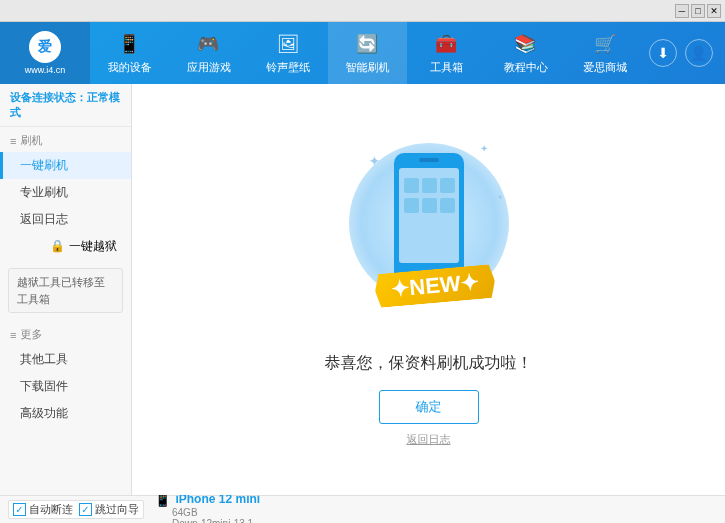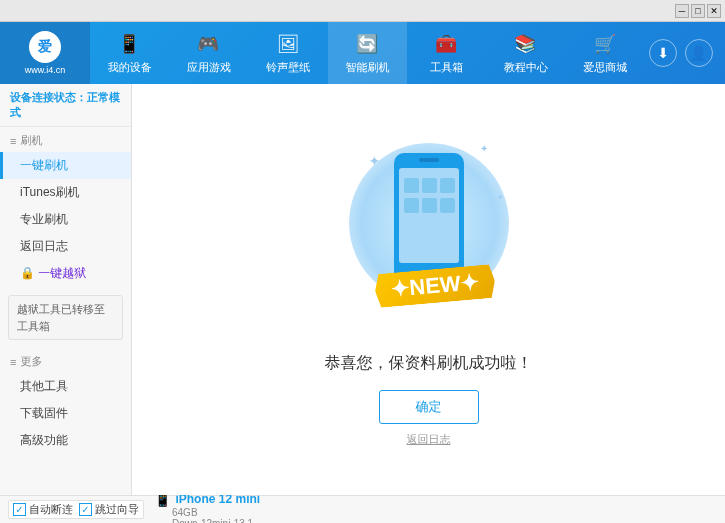--- a/index.html
+++ b/index.html
@@ -127,21 +127,21 @@
       font-size: 12px;
       color: #444;
       cursor: pointer;
     }
     .sidebar-item.active {
       background: #e6f2ff;
       color: #1a9de8;
       border-left: 3px solid #1a9de8;
       padding-left: 17px;
     }
-    .sidebar-item.disabled { color: #6d28d9; cursor: default; }
+    .sidebar-item.disabled { color: #000000; cursor: default; text-align: right; }
 
     .sidebar-warning {
       margin: 8px 8px;
       padding: 5px 8px;
       background: #f5f5f5;
       border: 1px solid #e0e0e0;
       border-radius: 3px;
       font-size: 11px;
       color: #666;
       line-height: 1.5;
@@ -369,23 +369,20 @@
 
     <div class="sidebar-section-title">
       <span>≡</span>
       <span>刷机</span>
     </div>
 
     <div class="sidebar-item active">
       <span>一键刷机</span>
     </div>
     <div class="sidebar-item">
-      <span>iTunes刷机</span>
-    </div>
-    <div class="sidebar-item">
       <span>专业刷机</span>
     </div>
     <div class="sidebar-item">
       <span>返回日志</span>
     </div>
 
     <div class="sidebar-item disabled">
       <span>🔒 </span>
       <span>一键越狱</span>
     </div>

